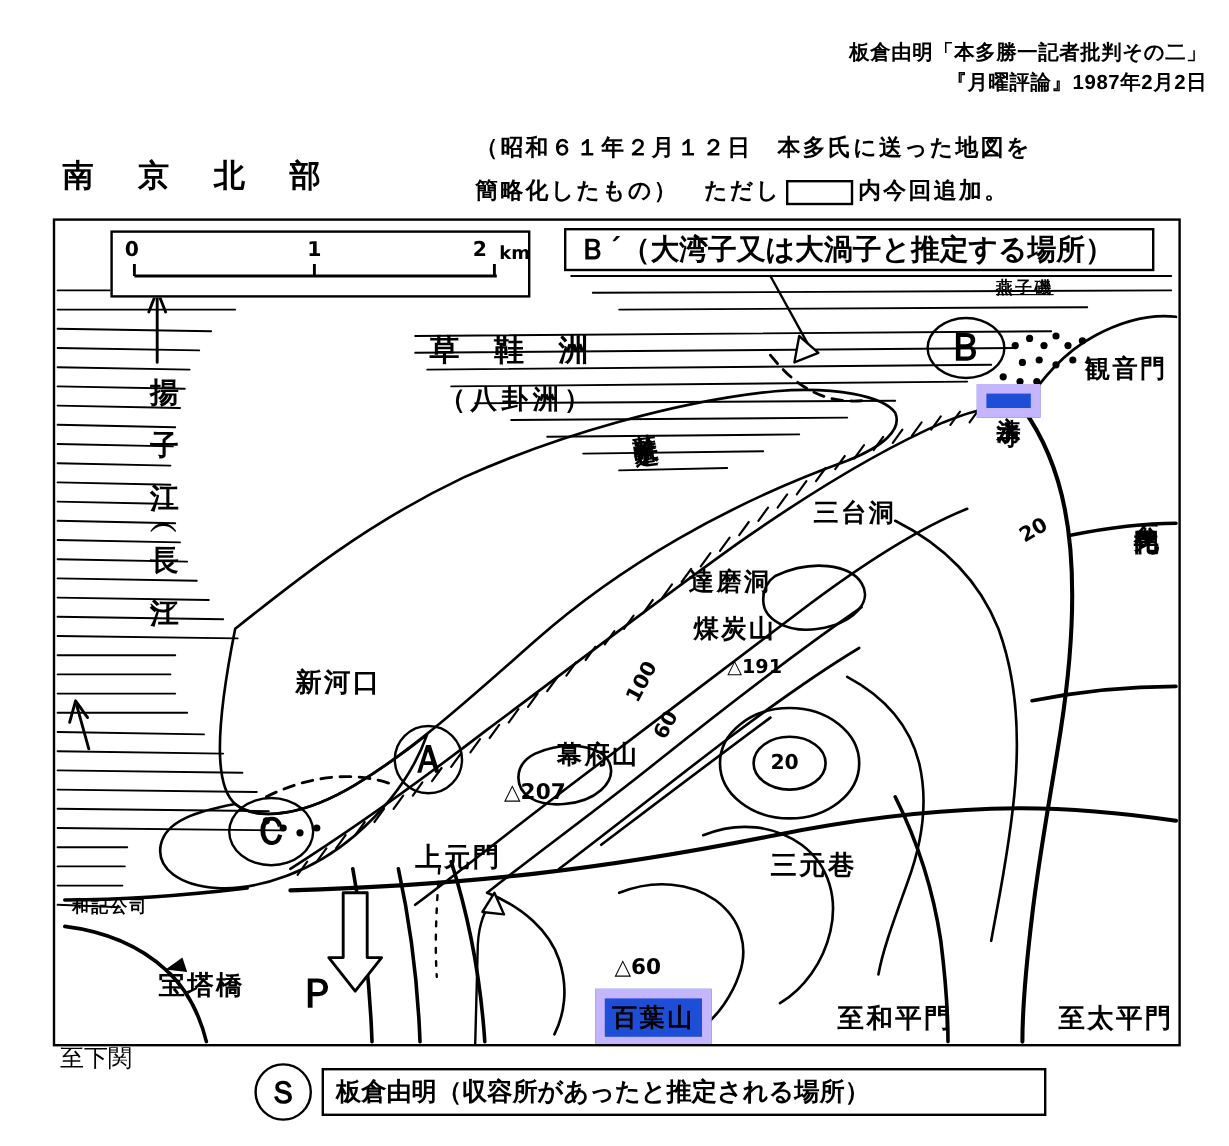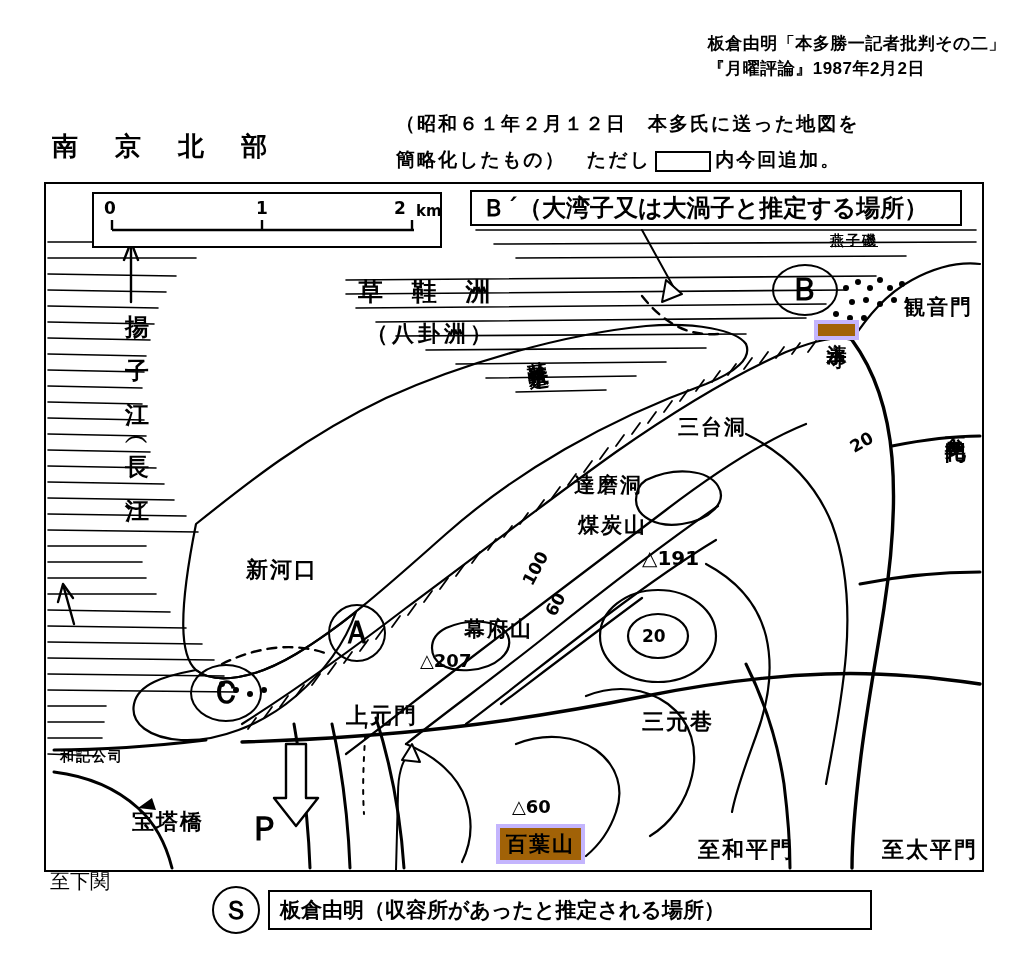--- a/index.html
+++ b/index.html
@@ -17,20 +17,21 @@
     height: 955px;
     background: #ffffff;
     overflow: hidden;
   }
 
   
   .credit {
     position: absolute;
     right: 18px;
     top: 32px;
+    text-align: right;
     font-size: 17px;
     line-height: 1.45;
     font-weight: bold;
     letter-spacing: 0.5px;
   }
 
   
   .map-title {
     position: absolute;
     left: 52px;
@@ -81,22 +82,22 @@
     font-family: "DejaVu Sans", sans-serif;
     white-space: pre;
     line-height: 1.25;
   }
   .vert {
     writing-mode: vertical-rl;
     text-orientation: upright;
     white-space: pre;
   }
   .boxed {
-    border: 4px solid #c4b5fd;
-    background: #a16207;
+    border: 8px solid #c4b5fd;
+    background: #1d4ed8;
     padding: 3px 6px;
     box-sizing: border-box;
   }
   .circ {
     position: absolute;
     border: 2px solid #000;
     border-radius: 50%;
     display: flex;
     align-items: center;
     justify-content: center;
@@ -375,21 +376,21 @@
 
     <div class="lbl" style="left:784px; top:48px; font-size:14px; letter-spacing:2px;text-decoration:underline;">燕子磯</div>
     <div class="lbl" style="left:858px; top:110px; font-size:21px; letter-spacing:2px;">観音門</div>
 
     <div class="lbl boxed vert" style="left:768px; top:136px; font-size:20px; letter-spacing:2px;">永清寺</div>
 
     <div class="lbl" style="left:632px; top:230px; font-size:21px; letter-spacing:2px;">三台洞</div>
     <div class="lbl" style="left:528px; top:288px; font-size:21px; letter-spacing:2px;">達磨洞</div>
 
     <div class="lbl" style="left:532px; top:330px; font-size:21px; letter-spacing:2px;font-family:Liberation Mono, monospace;">煤炭山</div>
-    <div class="lbl" style="left:560px; top:362px; font-size:20px;margin-left:36px;">△191</div>
+    <div class="lbl" style="left:560px; top:362px; font-size:16px;">△191</div>
 
     <div class="lbl" style="left:418px; top:432px; font-size:21px; letter-spacing:2px;">幕府山</div>
     <div class="lbl" style="left:374px; top:466px; font-size:18px;">△207</div>
 
     <div class="lbl" style="left:472px; top:374px; font-size:17px; transform:rotate(-62deg);">100</div>
     <div class="lbl" style="left:498px; top:410px; font-size:17px; transform:rotate(-62deg);">60</div>
     <div class="lbl" style="left:596px; top:442px; font-size:17px;">20</div>
     <div class="lbl" style="left:804px; top:248px; font-size:17px; transform:rotate(-30deg);">20</div>
 
     <div class="lbl" style="left:300px; top:518px; font-size:22px; letter-spacing:2px;">上元門</div>

